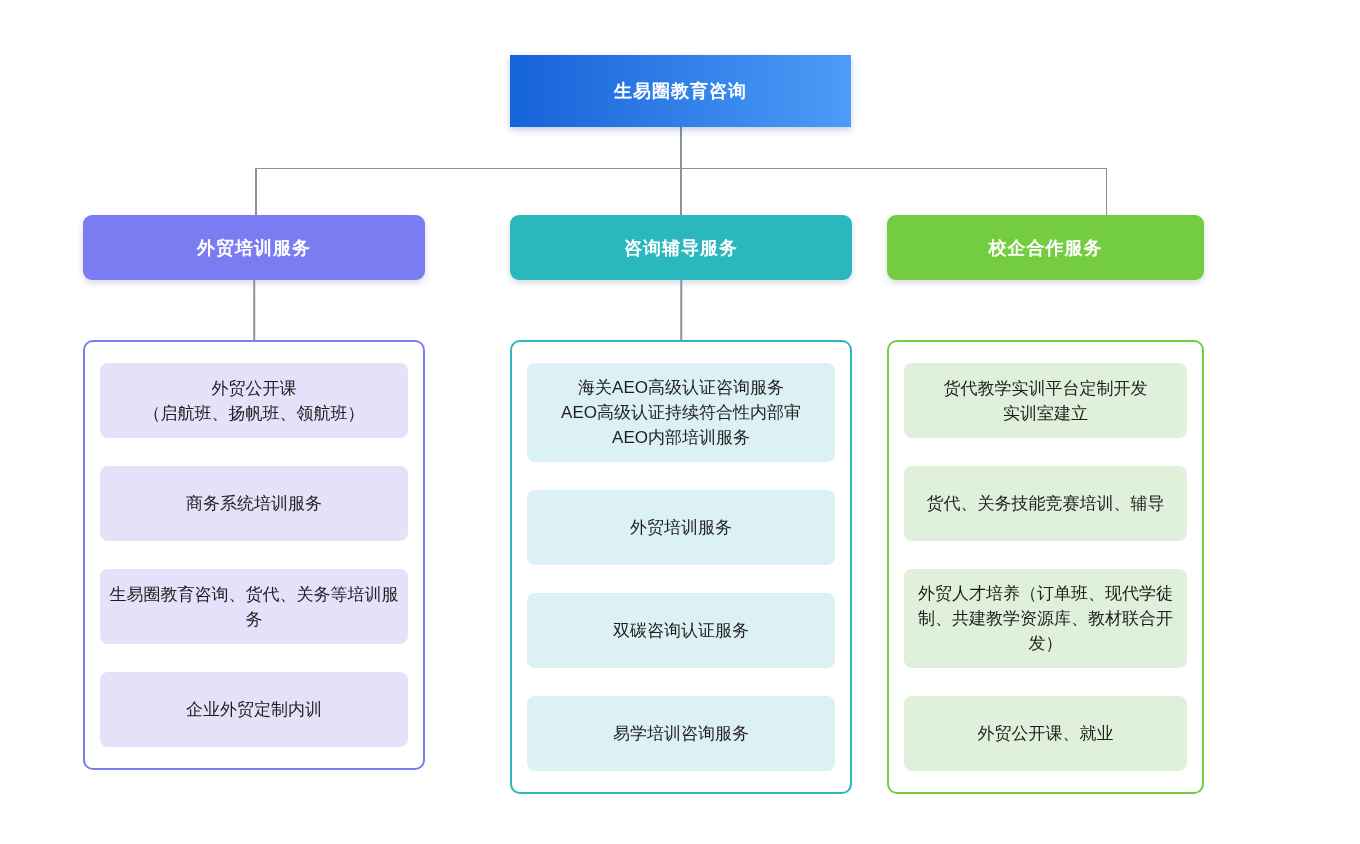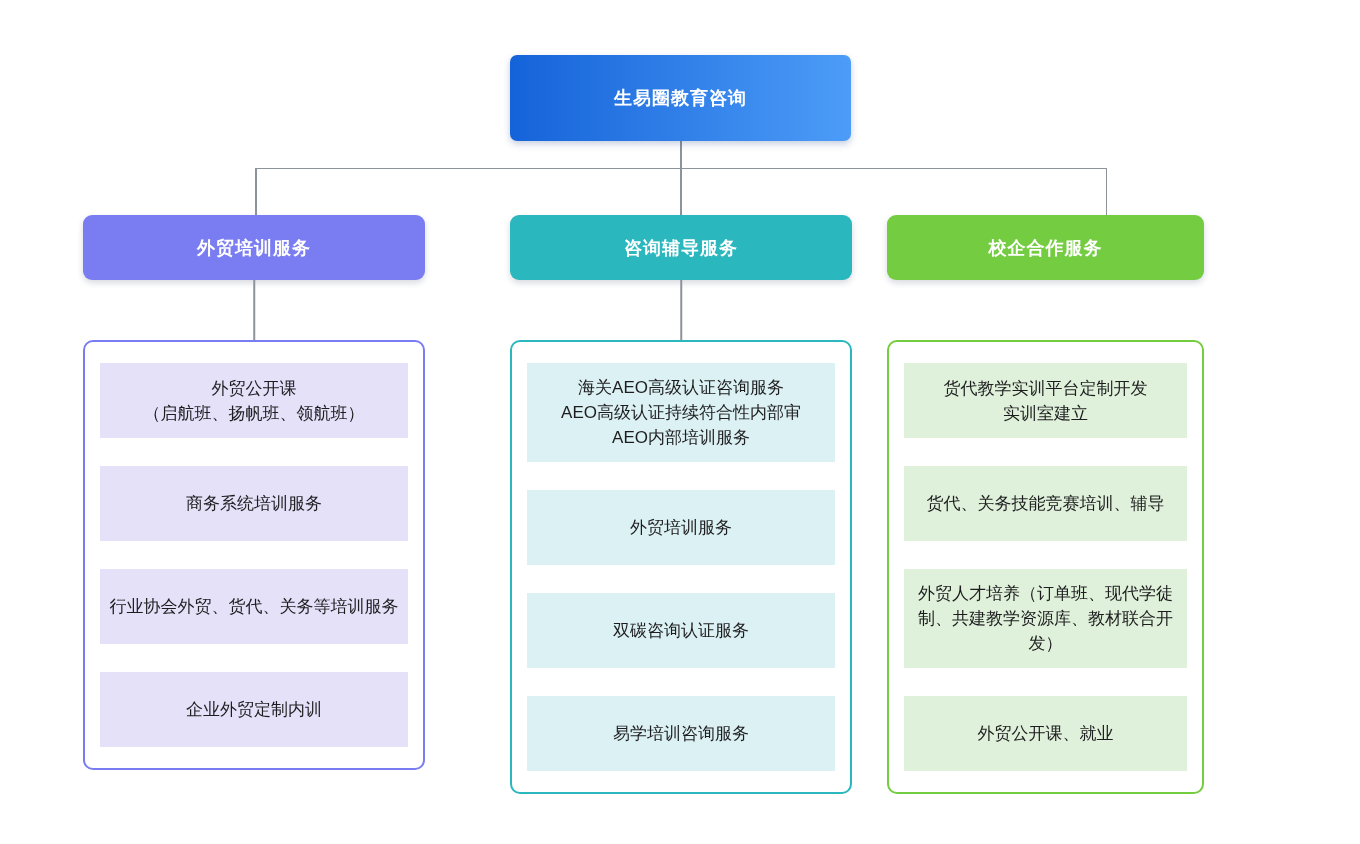--- a/index.html
+++ b/index.html
@@ -14,22 +14,22 @@
   .cline.v{width:1.5px;}
   .cline.h{height:1.5px;}
   .line-root-down{left:680px;top:121px;height:47px;}
   .line-main-h{left:255px;top:167.5px;width:851px;}
   .line-stub-1{left:255px;top:168px;height:47px;}
   .line-stub-2{left:680px;top:168px;height:47px;}
   .line-stub-3{left:1105.5px;top:168px;height:47px;}
 
   
   .root-node{
-    position:absolute;left:510px;top:55px;width:341px;height:86px;
-    border-radius:7px;display:flex;align-items:center;justify-content:center;
+    position:absolute;left:510px;top:55px;width:341px;height:72px;
+    border-radius:0;display:flex;align-items:center;justify-content:center;
     color:#ffffff;font-size:18px;font-weight:bold;letter-spacing:1px;
     box-shadow:0 3px 7px rgba(25,60,130,.25);
   }
 
   
   .branch{position:absolute;top:215px;}
   .branch.c1{left:83px;width:342px;}
   .branch.c2{left:510px;width:342px;}
   .branch.c3{left:887px;width:317px;}
 
@@ -42,21 +42,21 @@
   .branch-gap{position:relative;height:60px;}
   .branch-gap .gap-line{
     position:absolute;left:50%;top:0;width:1.5px;height:100%;
     background:var(--line);transform:translateX(-50%);
   }
   .branch-box{
     box-sizing:border-box;background:#ffffff;border:2px solid var(--theme);
     border-radius:10px;padding:21px 15px;display:flex;flex-direction:column;gap:28px;
   }
   .item{
-    box-sizing:border-box;background:var(--item-bg);border-radius:0;
+    box-sizing:border-box;background:var(--item-bg);border-radius:8px;
     min-height:75px;padding:12px 8px;
     display:flex;align-items:center;justify-content:center;text-align:center;
     font-size:17px;line-height:25px;color:#1d1d1f;
     white-space:pre-line;
   }
 </style>
 </head>
 <body>
 
 <div class="stage" style="--line: #8d939b;">
@@ -75,21 +75,21 @@
     <div class="branch-header">
       <span>外贸培训服务</span>
     </div>
     <div class="branch-gap">
       <div class="gap-line"></div>
     </div>
     <div class="branch-box">
       <div class="item">外贸公开课
 （启航班、扬帆班、领航班）</div>
       <div class="item">商务系统培训服务</div>
-      <div class="item">行业协会外贸、货代、关务等培训服务</div>
+      <div class="item">生易圈教育咨询、货代、关务等培训服务</div>
       <div class="item">企业外贸定制内训</div>
     </div>
   </div>
 
   <div class="branch c2" style="--theme: #2ab7be; --item-bg: #dcf1f3;">
     <div class="branch-header">
       <span>咨询辅导服务</span>
     </div>
     <div class="branch-gap">
       <div class="gap-line"></div>

